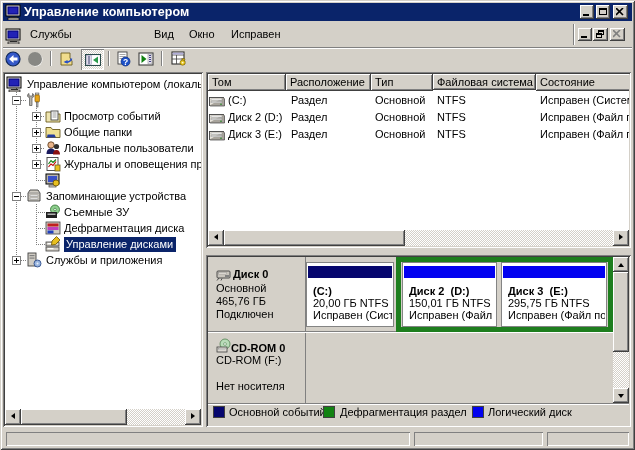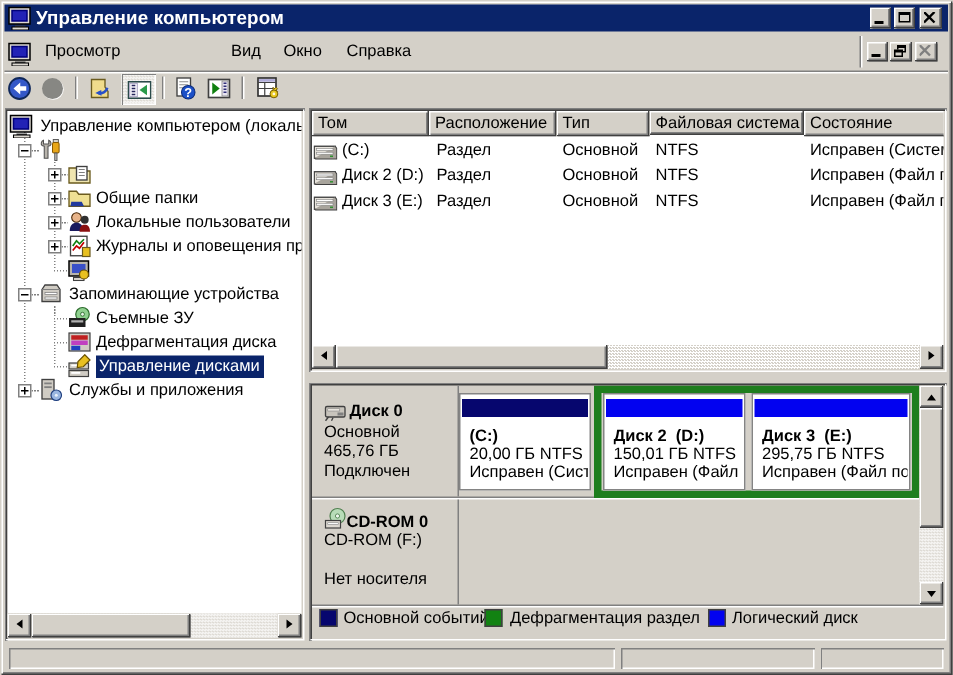--- a/index.html
+++ b/index.html
@@ -51,24 +51,24 @@
     </svg>
   </div>
 
 <div class="a" style="left:5px;top:28px;width:16px;height:16px"><svg width="16" height="16" viewBox="0 0 16 16">
       <rect x="1" y="1" width="14" height="11" fill="#dcd8d0" stroke="#000"></rect>
       <rect x="3" y="3" width="10" height="7" fill="#2222b6" stroke="#00007a"></rect>
       <rect x="5" y="13" width="7" height="1.5" fill="#404040"></rect>
       <rect x="3" y="14" width="11" height="2" fill="#dcd8d0" stroke="#000" stroke-width="0.7"></rect>
     </svg></div>
 <div class="a" style="left:3px;top:22px;width:629px;height:25px">
-<span class="mi" style="left:27px">Просмотр</span>
+<span class="mi" style="left:27px">Службы</span>
 <span class="mi" style="left:151px">Вид</span>
 <span class="mi" style="left:186px">Окно</span>
-<span class="mi" style="left:228px">Справка</span>
+<span class="mi" style="left:228px">Исправен</span>
 </div>
 <div class="a" style="left:573px;top:24px;width:1px;height:21px;background:#808080"></div>
 <div class="a" style="left:574px;top:24px;width:1px;height:21px;background:#fff"></div>
 <div class="a raised" style="left:578px;top:28px;width:14px;height:13px">
     <div class="a" style="left:3px;top:8px;width:6px;height:2px;background:#000"></div>
   </div>
 <div class="a raised" style="left:593px;top:28px;width:15px;height:13px">
     <div class="a" style="left:5px;top:2px;width:6px;height:5px;border:1px solid #000;border-top-width:2px;background:#d4d0c8"></div>
     <div class="a" style="left:3px;top:5px;width:6px;height:5px;border:1px solid #000;border-top-width:2px;background:#d4d0c8"></div>
   </div>
@@ -162,20 +162,21 @@
     <div class="a hdot" style="left:36px;top:42px;width:4px"></div>
     <div class="exp" style="left:27px;top:38px">
       <i></i>
       <u></u>
     </div>
     <div class="a" style="left:40px;top:34px;width:16px;height:16px"><svg width="16" height="16" viewBox="0 0 16 16">
         <path d="M1 4 h5 l1.5 2 H15 v8 H1 z" fill="#efe5b0" stroke="#6b5b1e" stroke-width="0.9"></path>
         <rect x="6" y="3" width="7" height="9" fill="#fff" stroke="#404040" stroke-width="0.9"></rect>
         <path d="M7.5 5 h4 M7.5 7 h4 M7.5 9 h4" stroke="#808080" stroke-width="0.8"></path>
       </svg></div>
+    <div class="trow" style="left:59px;top:34px">Просмотр событий</div>
     <div class="a hdot" style="left:36px;top:58px;width:4px"></div>
     <div class="exp" style="left:27px;top:54px">
       <i></i>
       <u></u>
     </div>
     <div class="a" style="left:40px;top:50px;width:16px;height:16px"><svg width="16" height="16" viewBox="0 0 16 16">
         <path d="M1 3.5 h5 l1.5 2 H15 v8 H1 z" fill="#efe093" stroke="#6b5b1e" stroke-width="0.9"></path>
         <path d="M2 13.5 h9 l-1.5-3 h-7 z" fill="#223a9e"></path>
       </svg></div>
     <div class="trow" style="left:59px;top:50px">Общие папки</div>

